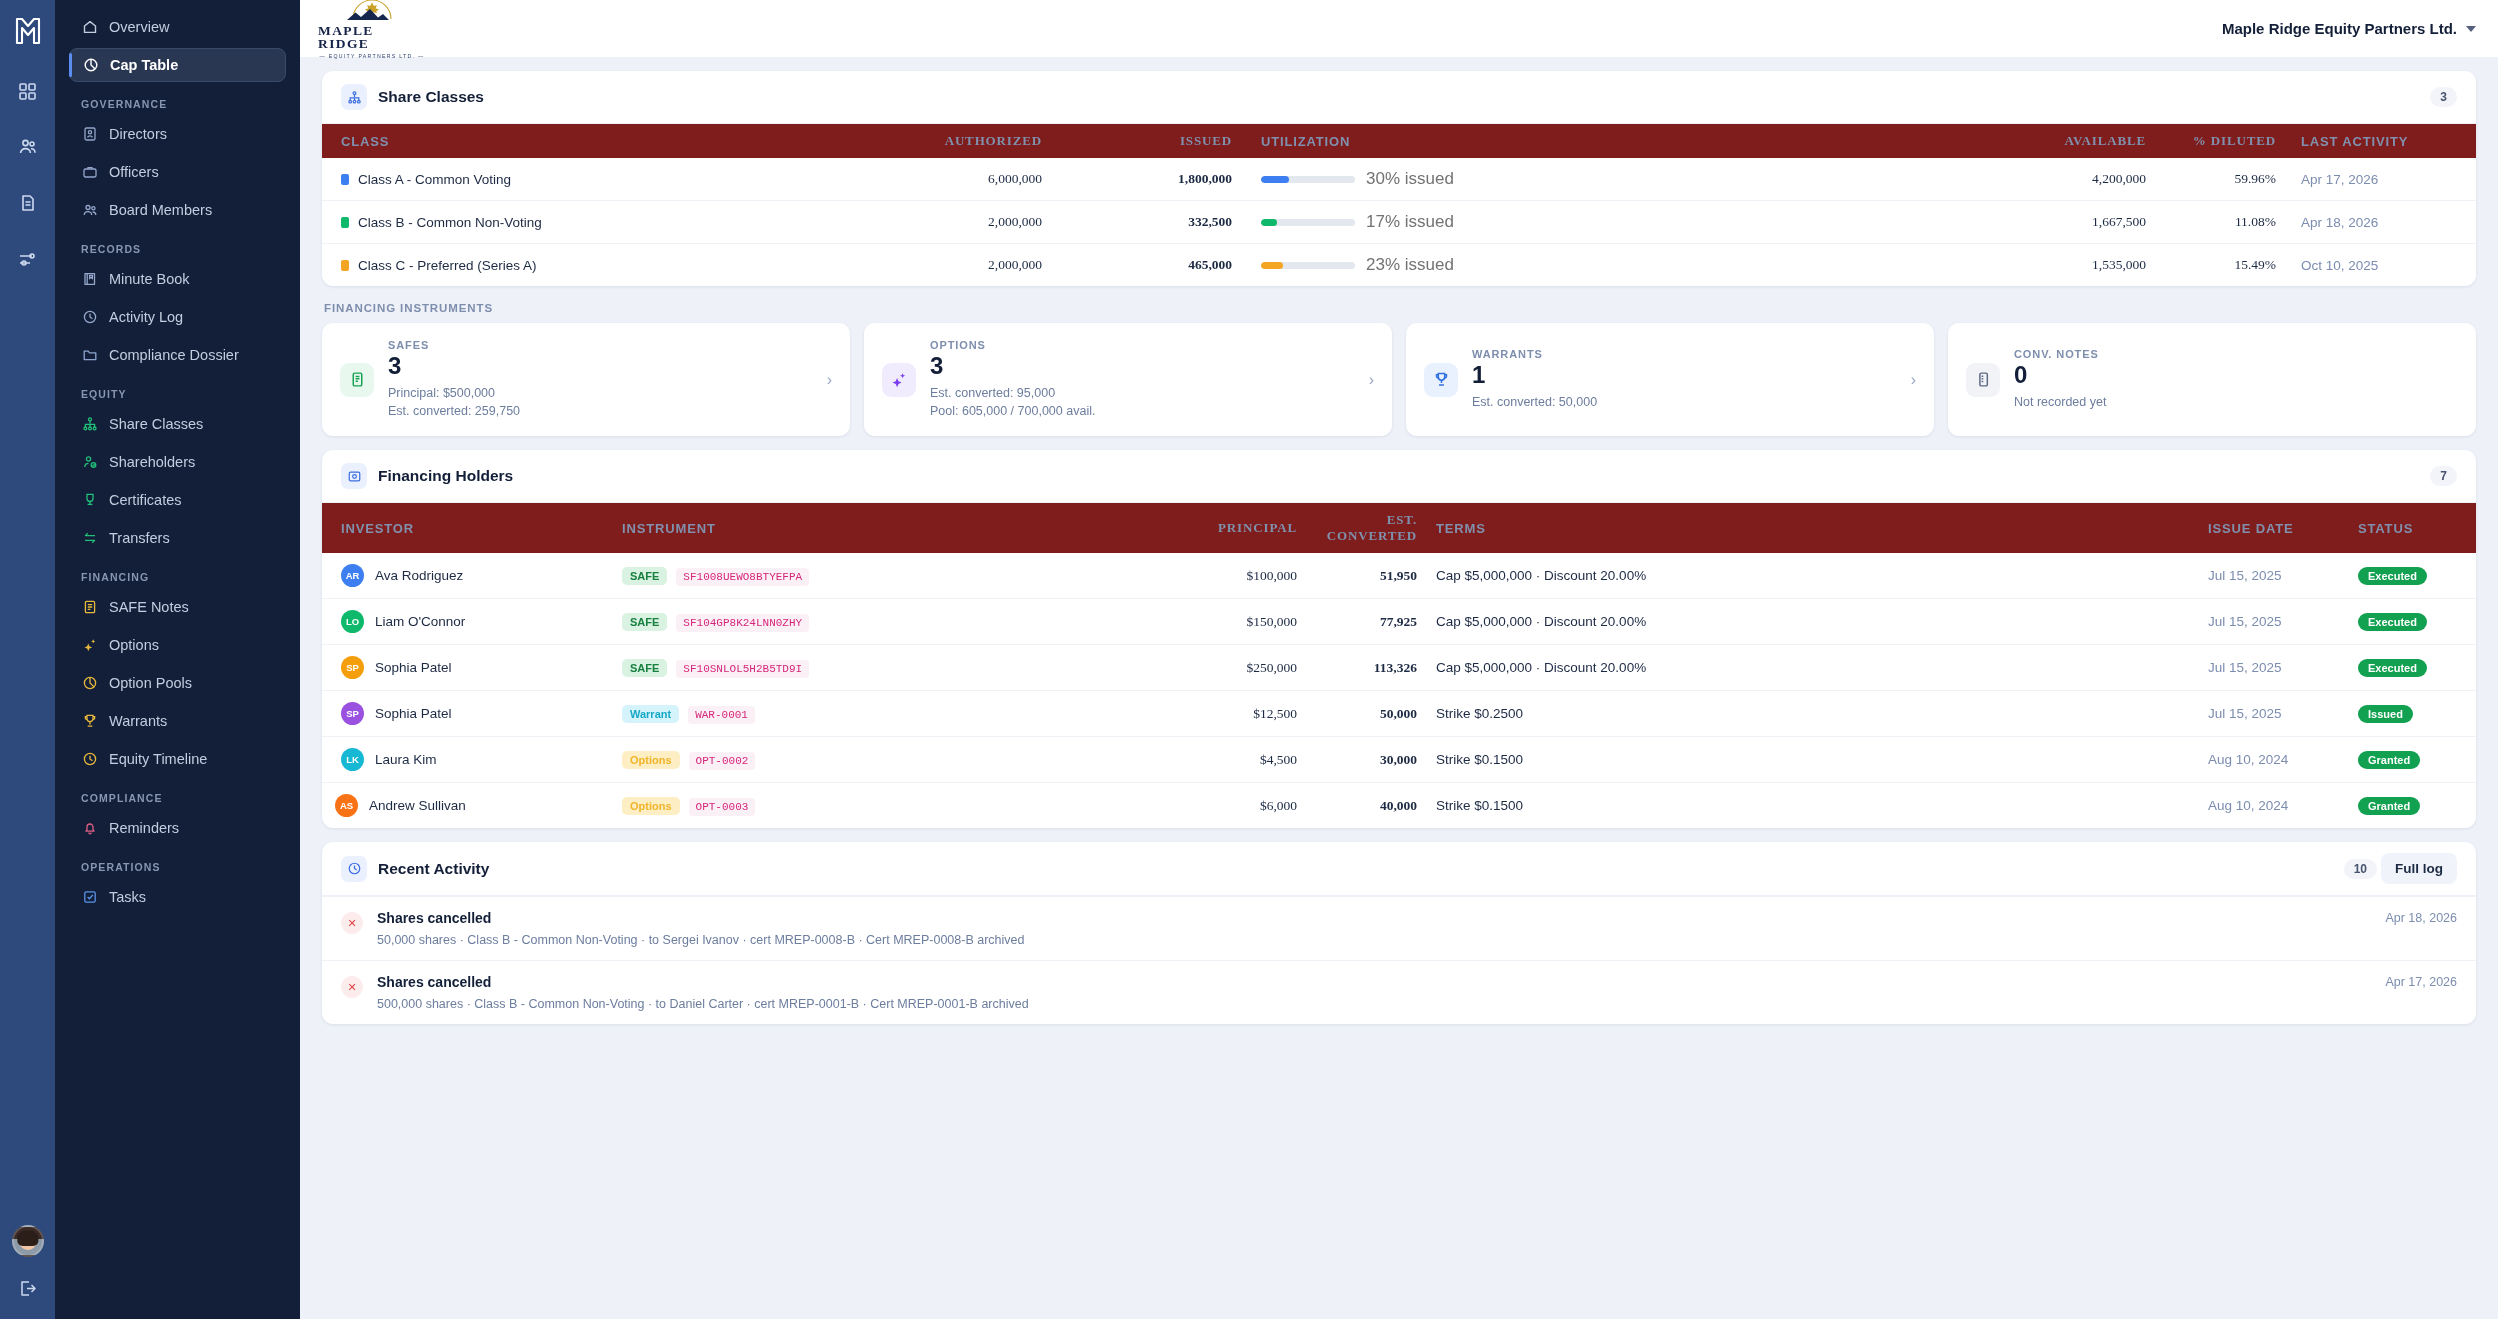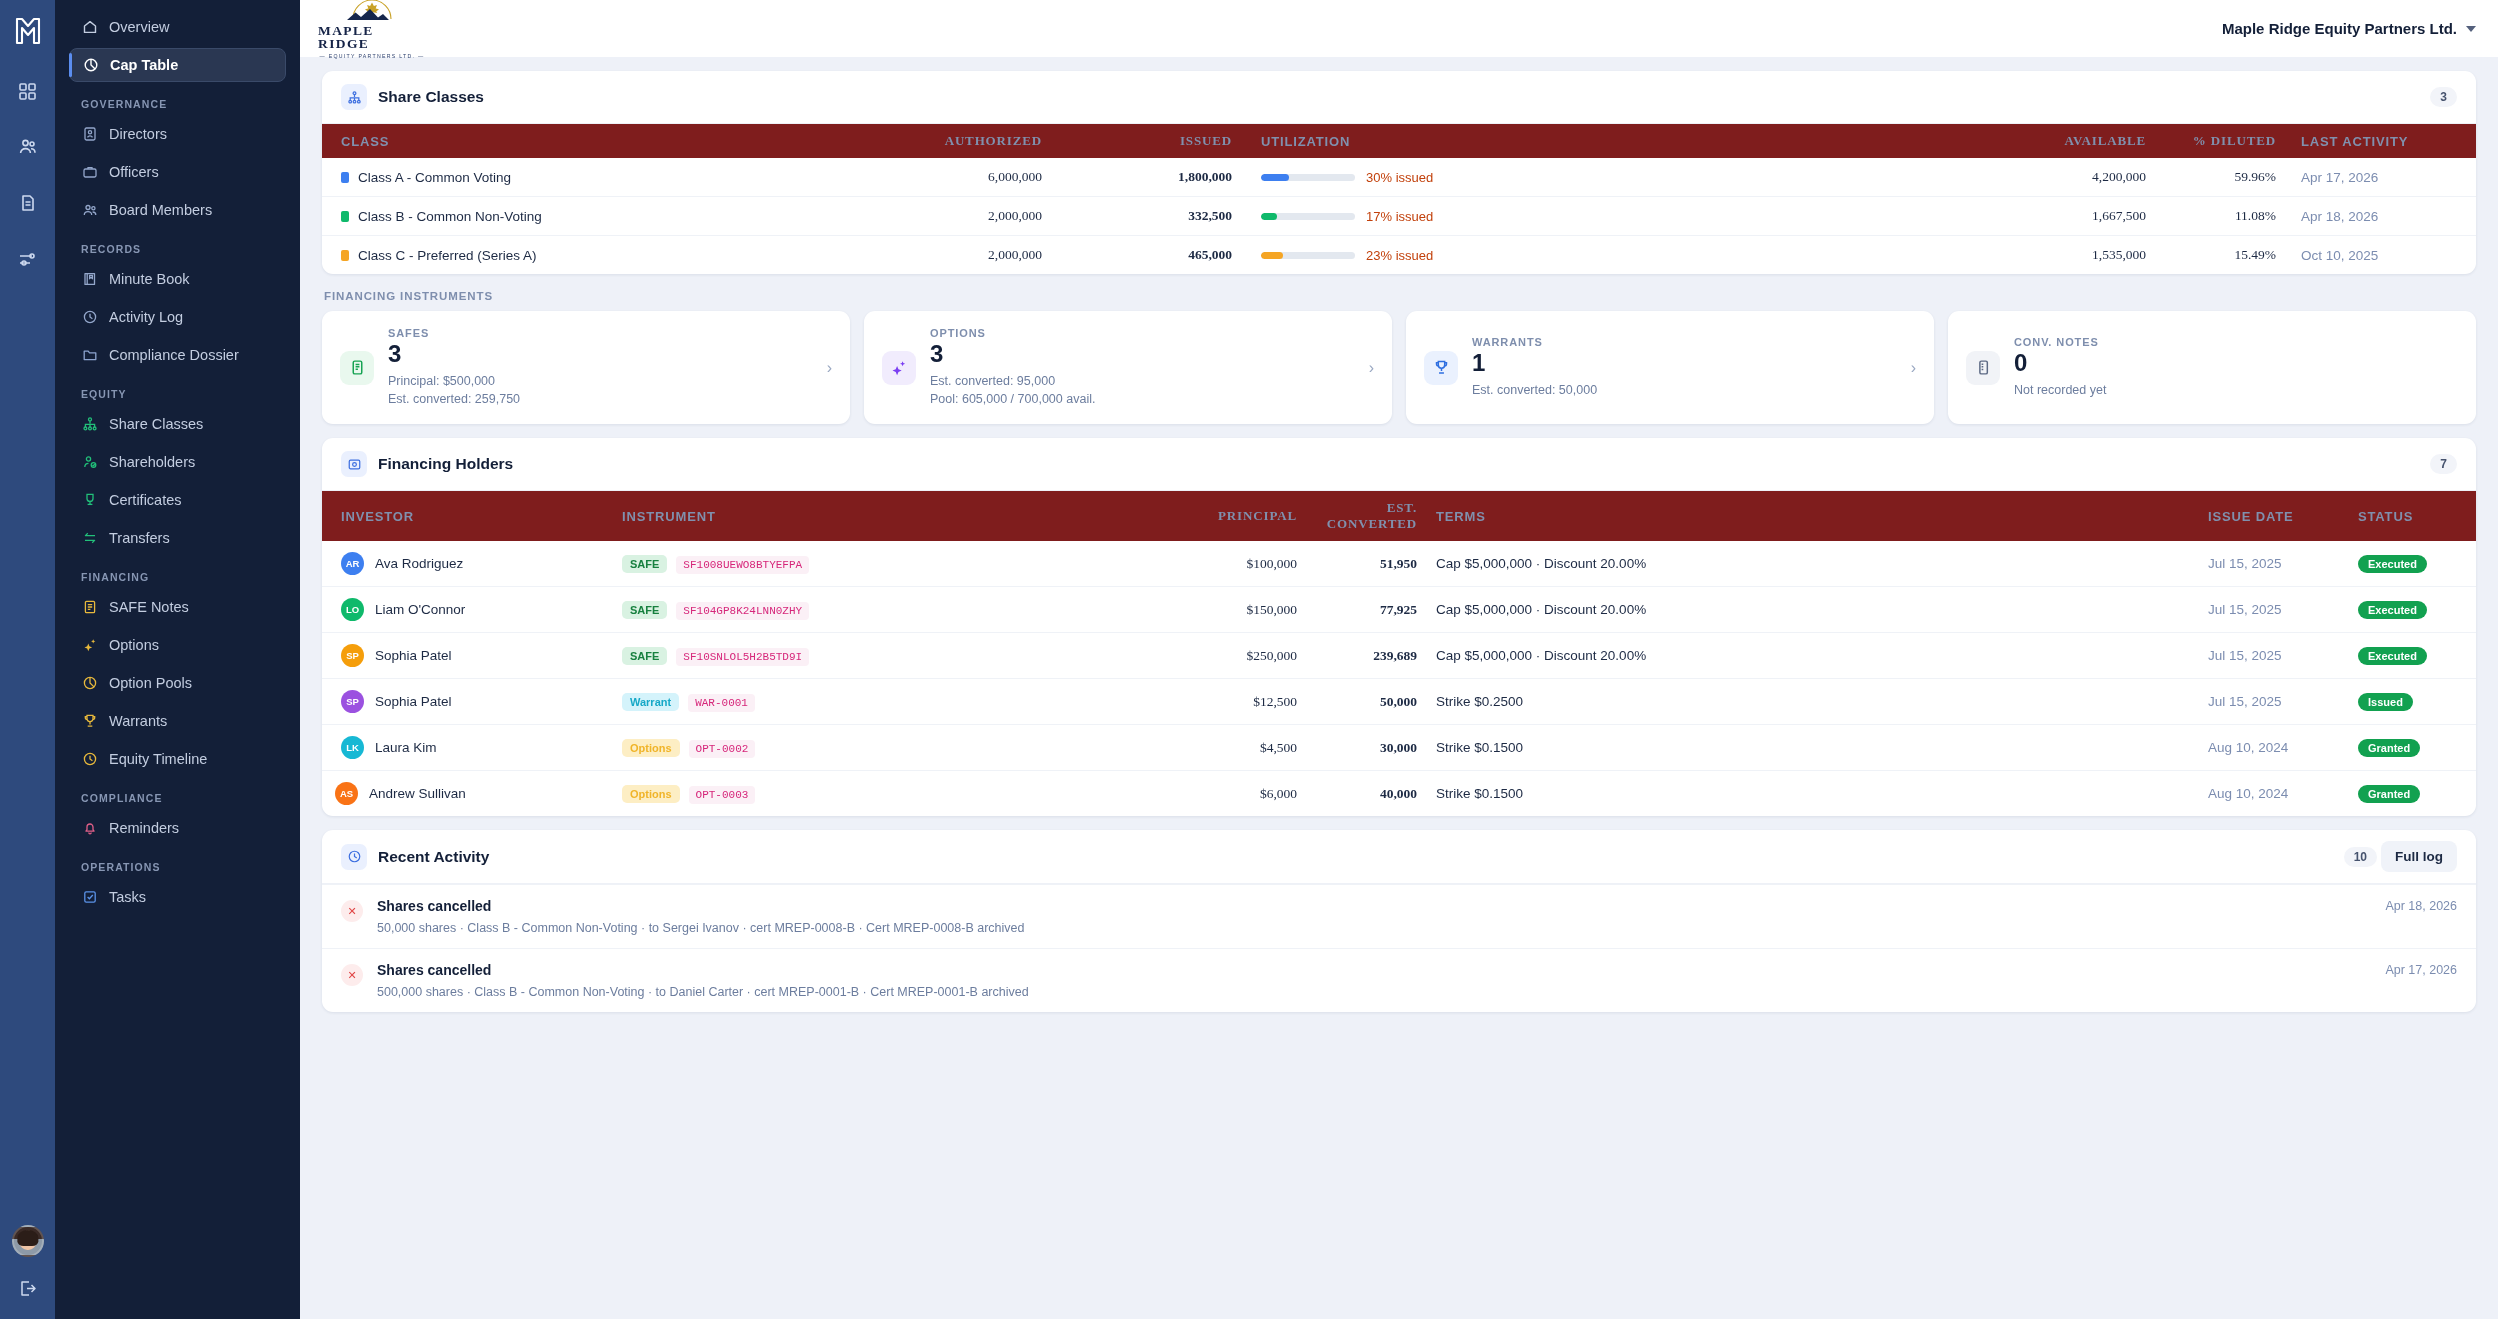--- a/index.html
+++ b/index.html
@@ -120,21 +120,21 @@
   tbody tr:first-child td { border-top: none; }
   .num { text-align: right; font-family: Liberation Serif, serif; }
   .bold { font-weight: bold; }
   .muted { color: #7c8db0; }
 
   .sq { width: 8px; height: 11px; border-radius: 2px; display: inline-block;
         margin-right: 9px; vertical-align: -1px; }
   .bar-wrap { display: flex; align-items: center; gap: 11px; }
   .bar { width: 94px; height: 7px; border-radius: 4px; background: #e3e8ef; overflow: hidden; }
   .bar > i { display: block; height: 100%; border-radius: 4px; }
-  .bar-lbl { font-size: 13px; color: #c2410c; }
+  .bar-lbl { font-size: 17px; color: #737373; }
 
   
   .sec-lbl {
     font-size: 11.5px; letter-spacing: .9px; color: #7e8ead; font-weight: bold;
     margin: 16px 0 9px 2px;
   }
   .inst-row { display: flex; gap: 14px; }
   .inst {
     flex: 1; background: #fff; border-radius: 11px; padding: 16px 18px;
     display: flex; align-items: center; gap: 14px; cursor: pointer;
@@ -653,21 +653,21 @@
 
             <tr>
               <td style="padding-left:19px">
                   <div class="inv">
                     <span class="av" style="background:#f59e0b">SP</span>
                     <span>Sophia Patel</span>
                   </div>
                 </td>
               <td><span class="tag" style="background:#d9f2e2;color:#17803f">SAFE</span><span class="code">SF10SNLOL5H2B5TD9I</span></td>
               <td class="num">$250,000</td>
-              <td class="num bold">239,689</td>
+              <td class="num bold">113,326</td>
               <td style="padding-left:19px">Cap $5,000,000 · Discount 20.00%</td>
               <td class="muted">Jul 15, 2025</td>
               <td><span class="status">Executed</span></td>
             </tr>
 
             <tr>
               <td style="padding-left:19px">
                   <div class="inv">
                     <span class="av" style="background:#9b51e0">SP</span>
                     <span>Sophia Patel</span>

